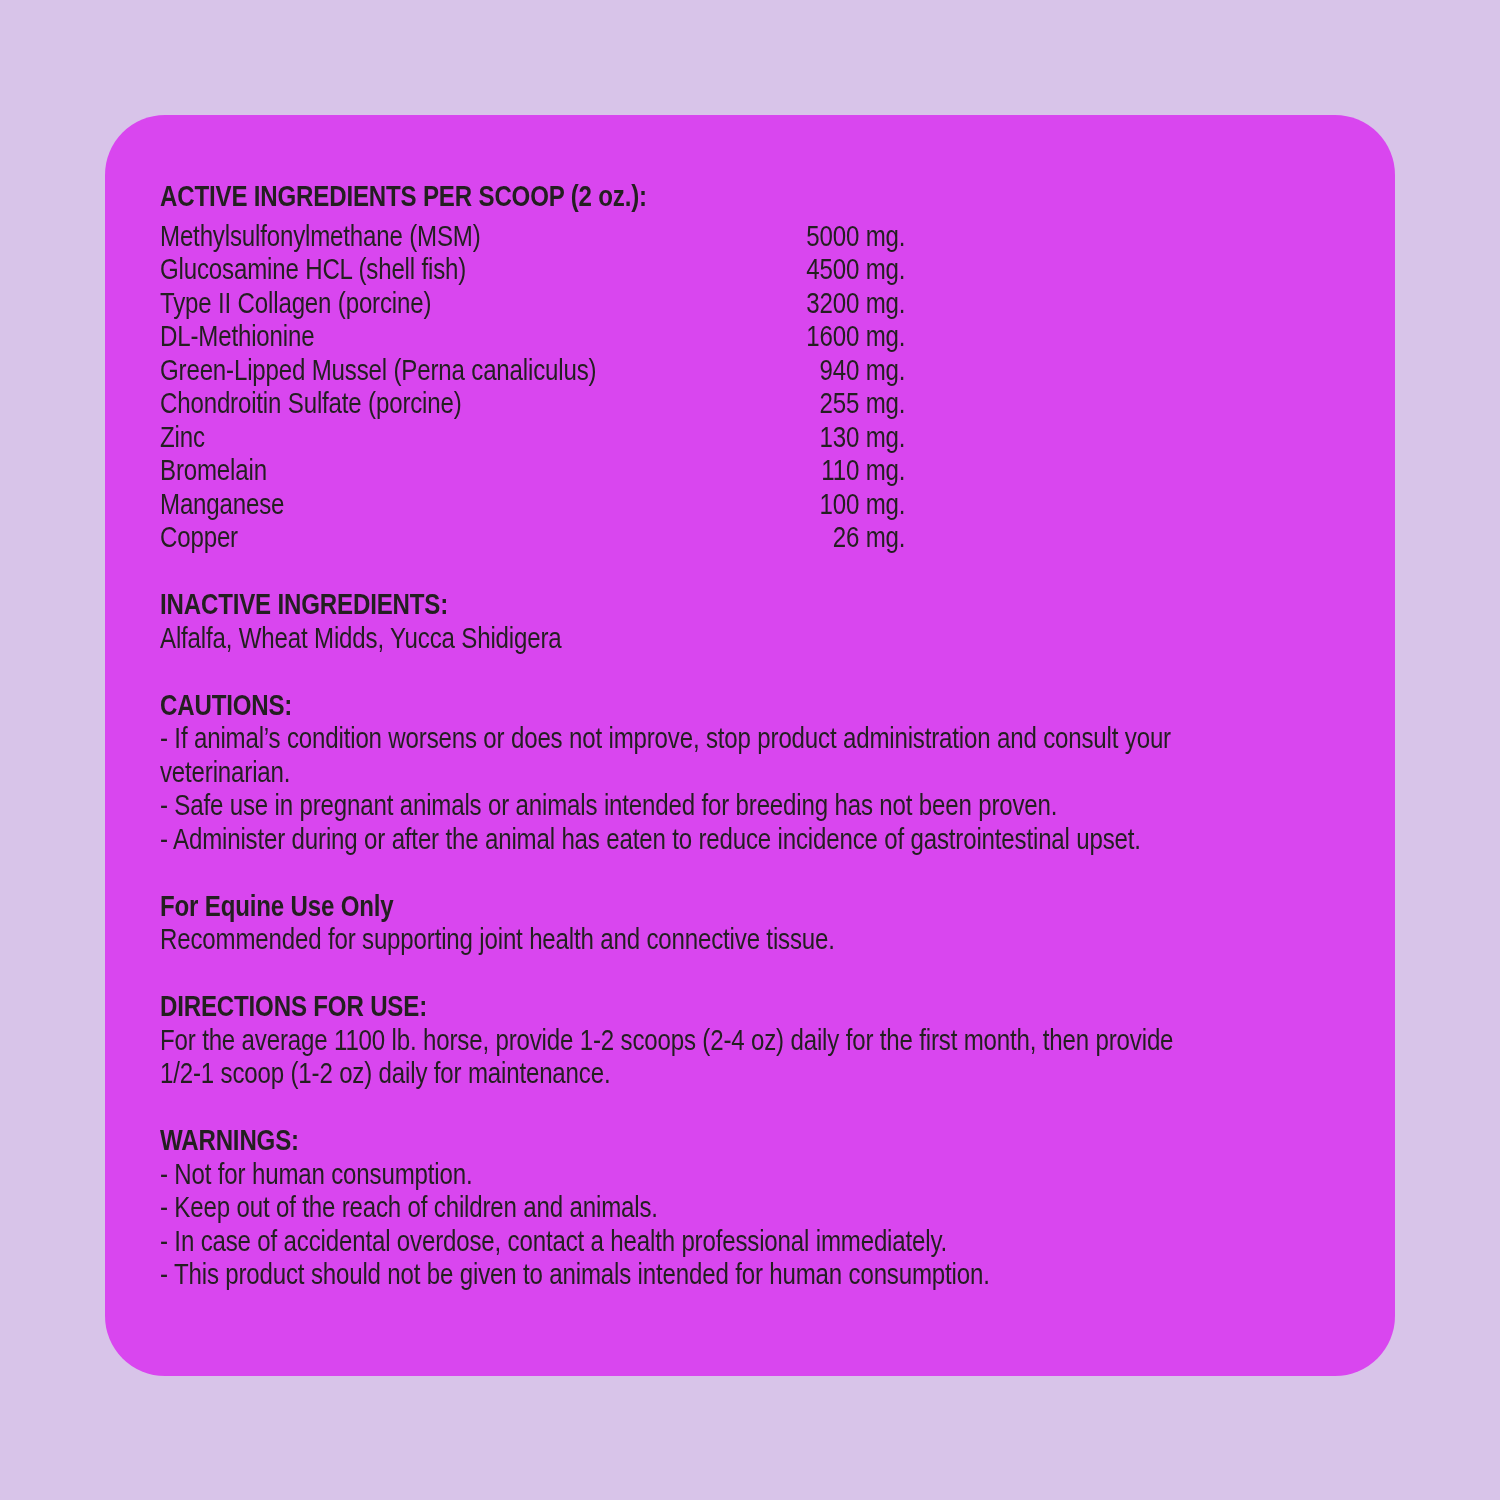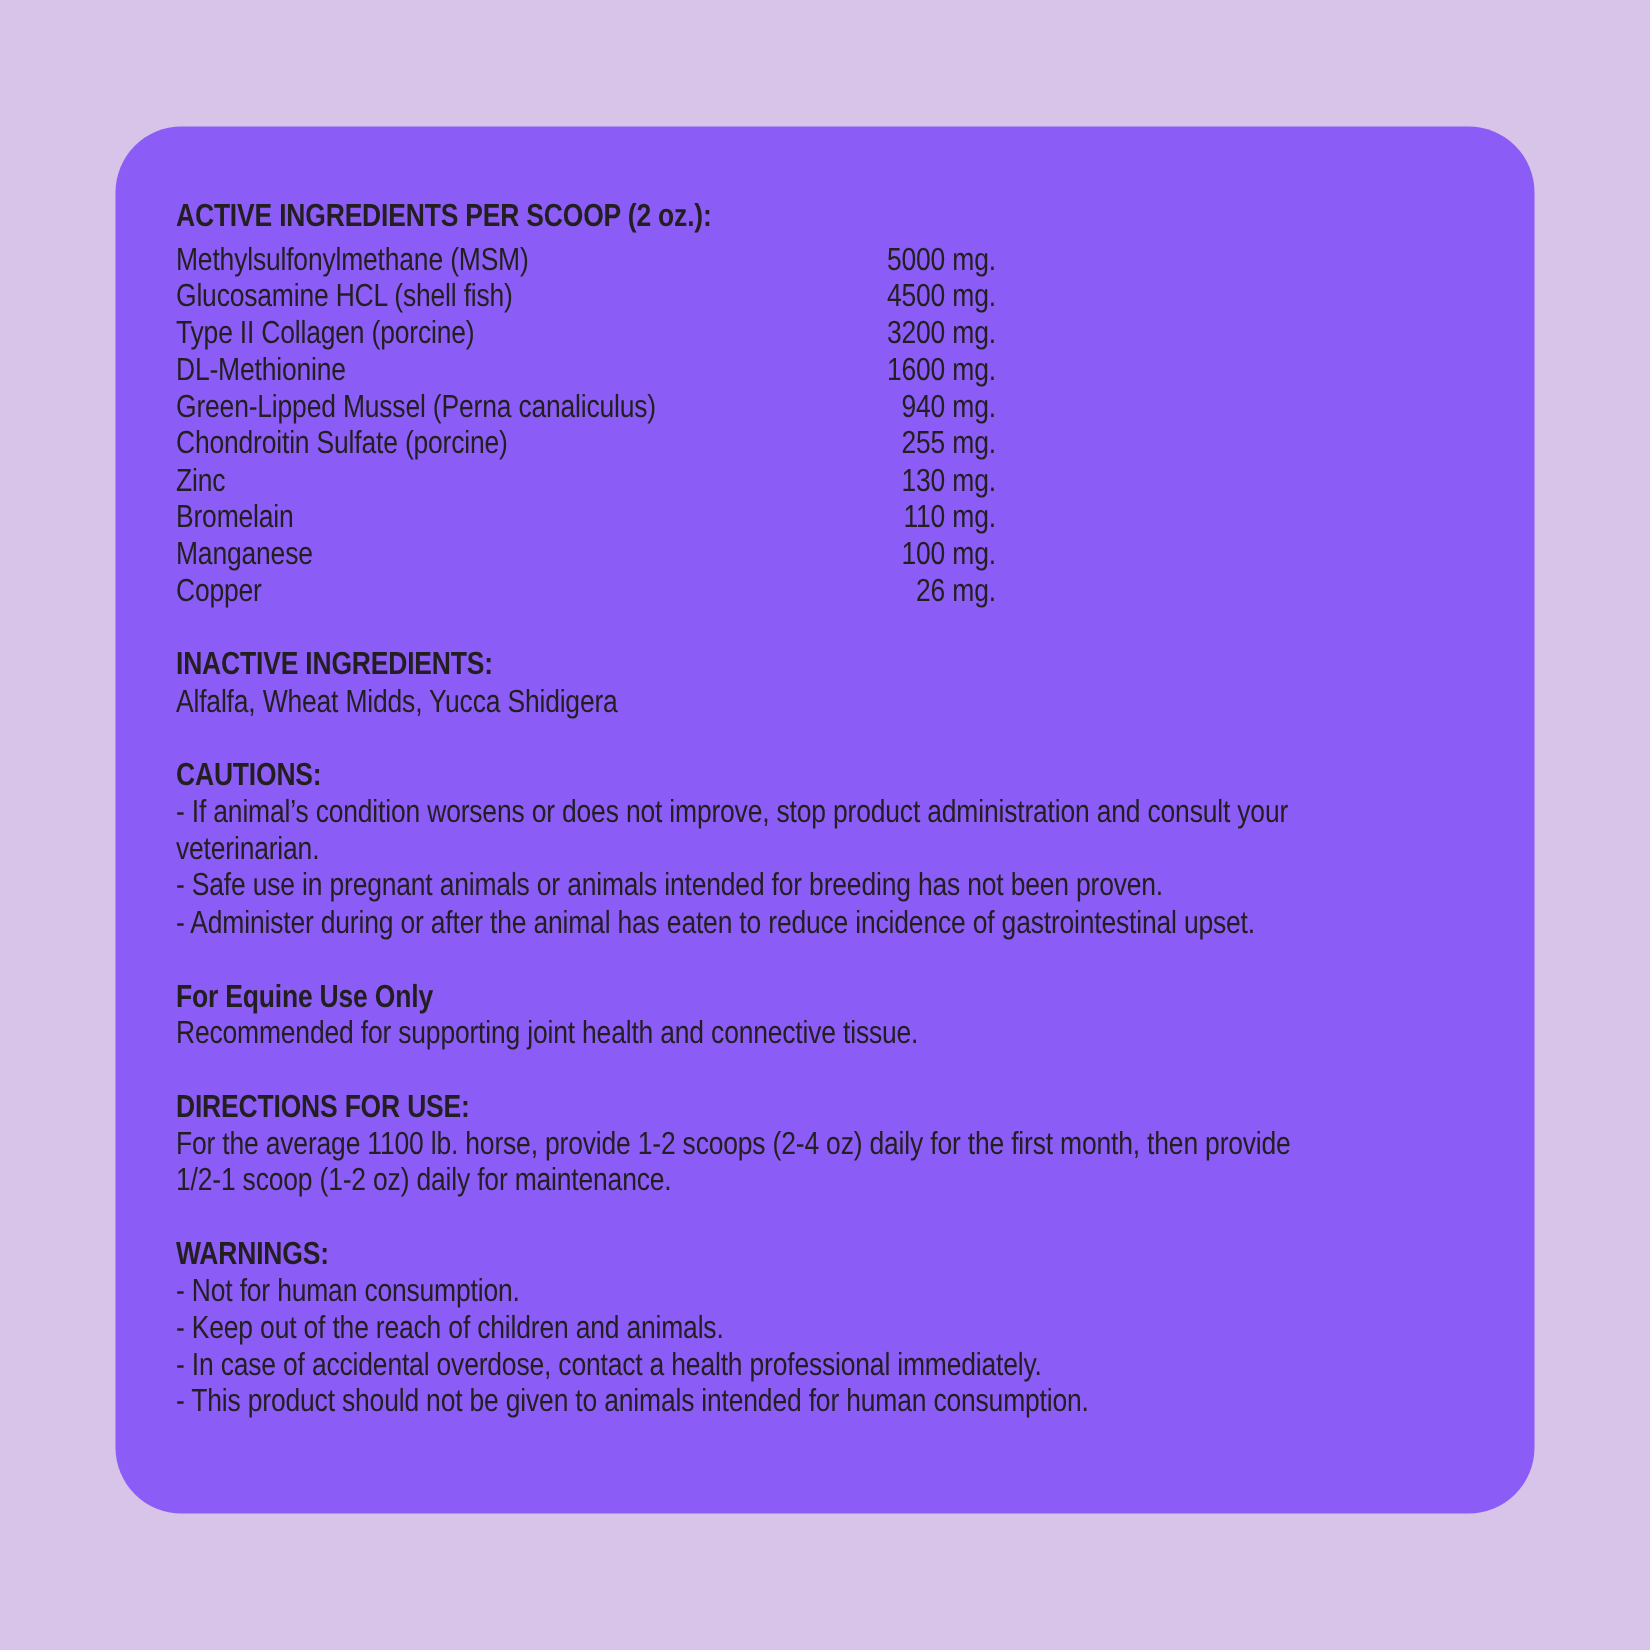--- a/index.html
+++ b/index.html
@@ -60,21 +60,21 @@
     white-space: nowrap;
     text-align: right;
   }
   .bold {
     font-weight: 700;
   }
 </style>
 </head>
 <body style="background: rgb(216, 196, 233);">
 
-<div class="card" style="background: #8b5cf6;">
+<div class="card" style="background: #d946ef;">
   <div class="label-text" style="color: rgb(35, 31, 32);">
 
     <div class="section-heading active-heading">ACTIVE INGREDIENTS PER SCOOP (2 oz.):</div>
 
     <div class="ing-row">
       <span class="ing-name">Methylsulfonylmethane (MSM)</span>
       <span class="ing-amount">5000 mg.</span>
     </div>
     <div class="ing-row">
       <span class="ing-name">Glucosamine HCL (shell fish)</span>

